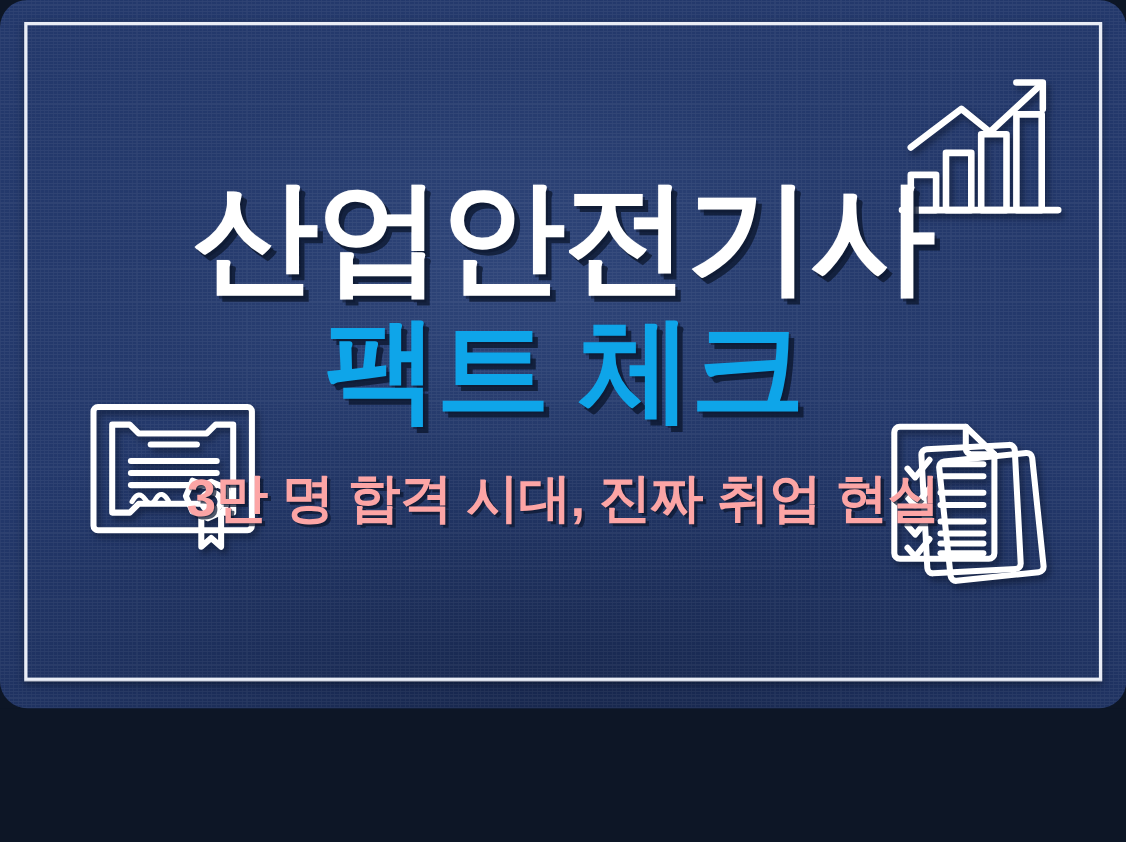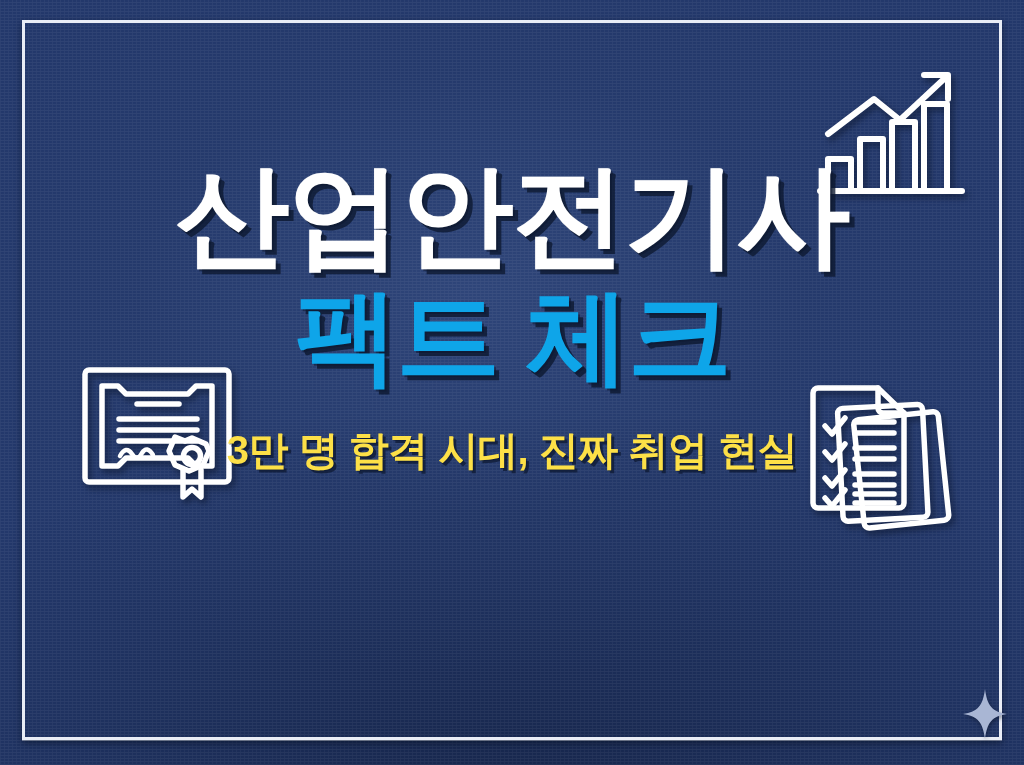--- a/index.html
+++ b/index.html
@@ -9,24 +9,25 @@
     background: #0d1626;
   }
   body {
     font-family: "Liberation Sans", "DejaVu Sans", sans-serif;
   }
 
   
   .thumbnail {
     position: relative;
     width: 1024px;
-    height: 765px;
+    height: 644px;
     overflow: hidden;
     background: #23386b;
     box-sizing: border-box;
+    border-radius: 25px;
   }
 
   
   .bg-vignette {
     position: absolute;
     inset: 0;
     background:
       radial-gradient(ellipse 78% 68% at 46% 38%,
         rgba(56,80,133,0.55) 0%,
         rgba(41,62,110,0.26) 42%,
@@ -104,23 +105,23 @@
     margin-top: 12px;
     font-size: 104px;
     color: #0ea5e9;
     text-shadow:
       5px 5px 0 rgba(13,24,48,0.80),
       2px 2px 0 rgba(13,24,48,0.55);
   }
 
   .subheadline {
     margin-top: 42px;
-    font-size: 40px;
+    font-size: 48px;
     font-weight: 800;
-    color: #fde047;
+    color: #fca5a5;
     letter-spacing: -0.012em;
     text-shadow:
       3px 3px 0 rgba(13,24,48,0.72),
       1px 1px 0 rgba(13,24,48,0.5);
   }
 
   
   .deco {
     position: absolute;
     z-index: 3;

